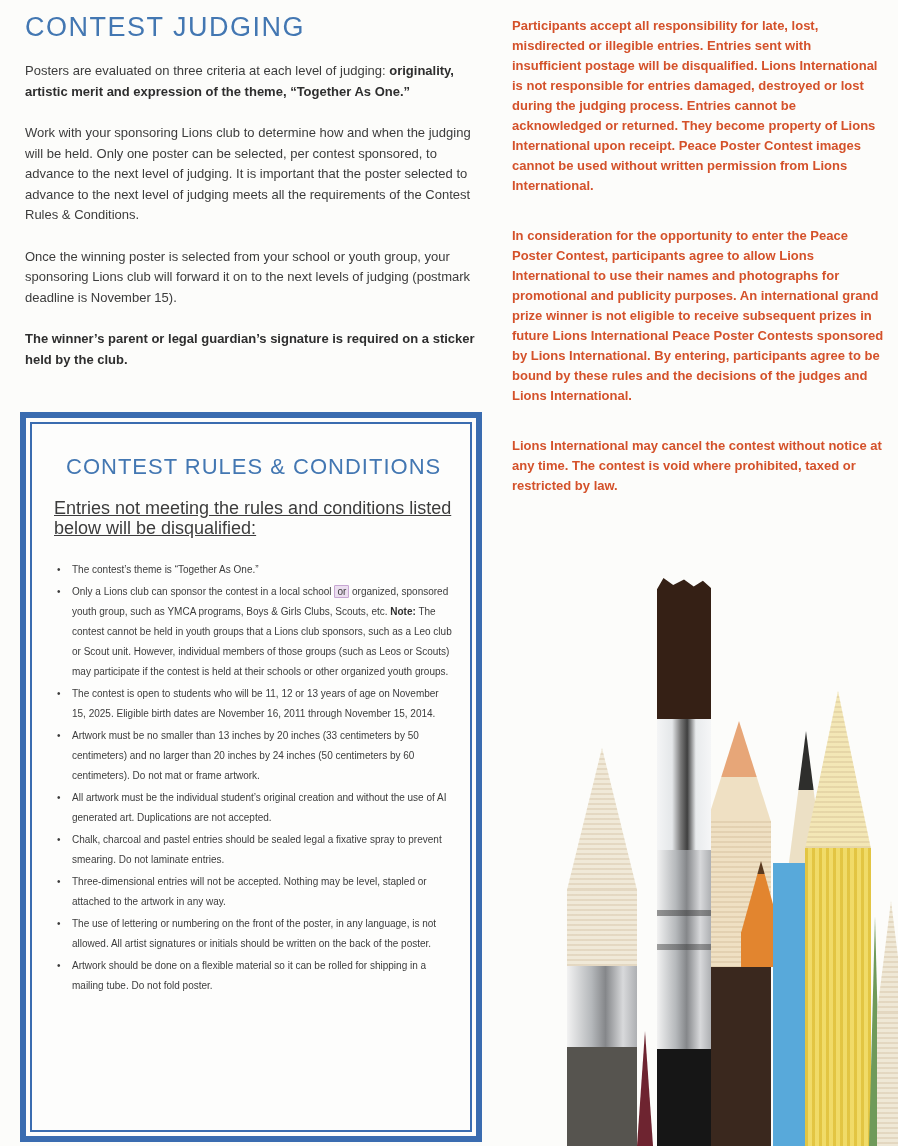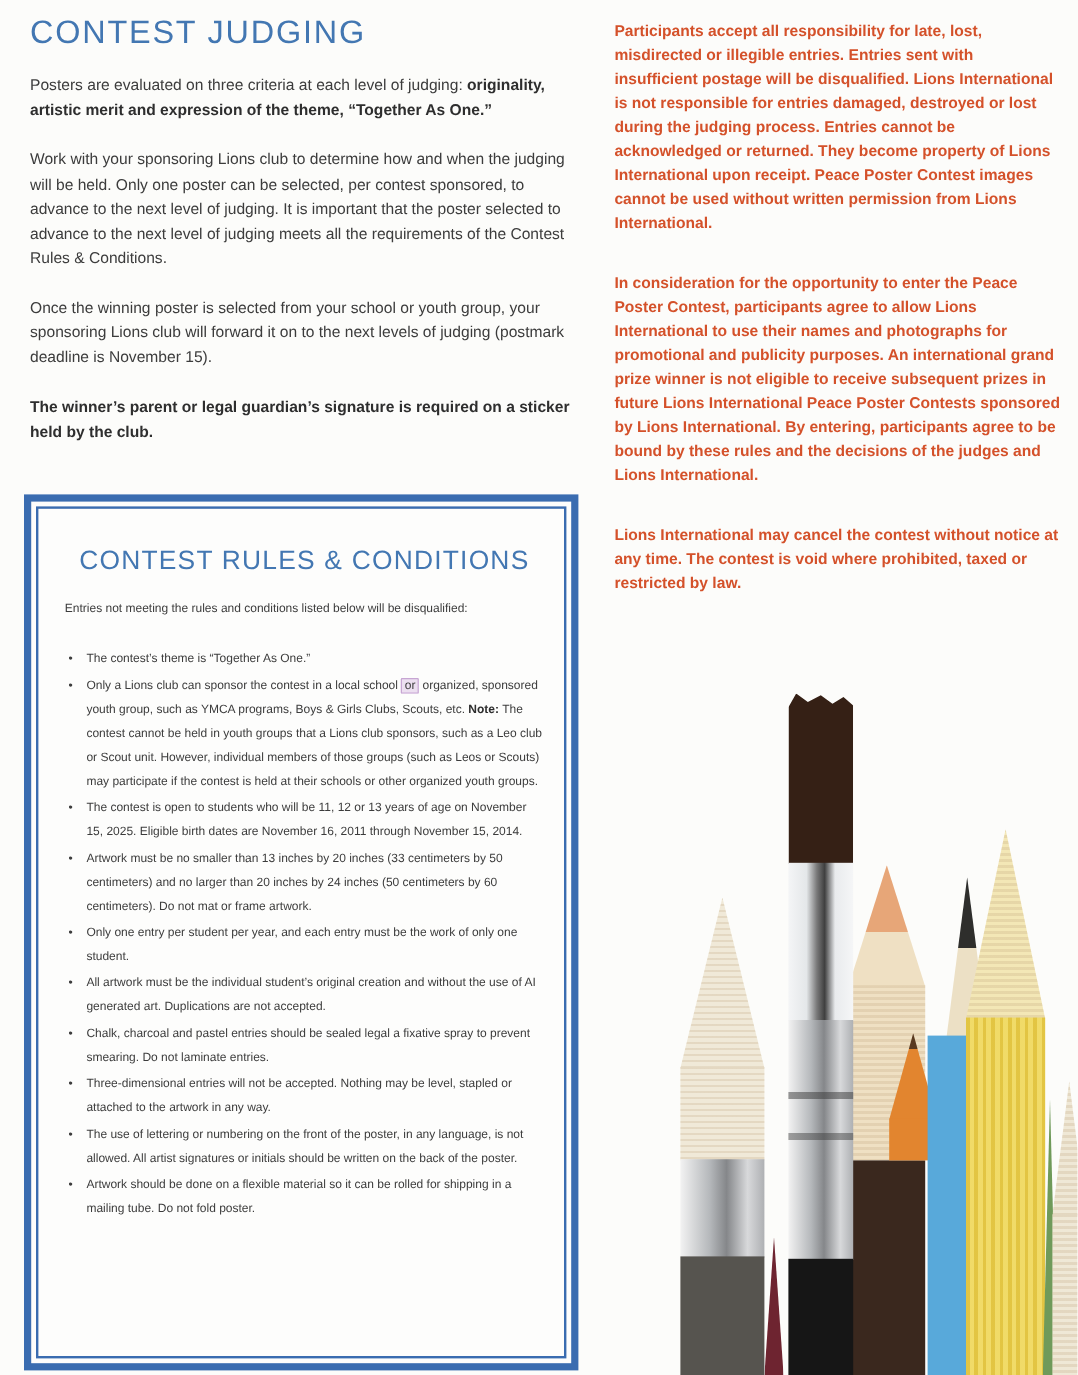--- a/index.html
+++ b/index.html
@@ -28,21 +28,21 @@
     border:6px solid #3a6cb0;padding:4px;box-sizing:border-box;background:#fdfdfc;margin-top:12px;
   }
   .rules-inner{
     border:2px solid #3a6cb0;width:100%;height:100%;box-sizing:border-box;
     padding:24px 18px 0 22px;overflow:hidden;
   }
   .rules-title{
     font-size:22px;font-weight:400;letter-spacing:1px;color:#4377b2;
     margin:6px 0 18px 12px;
   }
-  .rules-intro{font-size:10px;line-height:20px;margin:0 0 22px 0;}
+  .rules-intro{font-size:18px;line-height:20px;margin:0 0 22px 0;text-decoration:underline;}
   .rules-list{
     list-style:none;margin:0;padding:0 0 0 18px;
     font-size:10px;line-height:20px;
   }
   .rules-list li{position:relative;margin:0 0 2px 0;}
   .rules-list li::before{content:"•";position:absolute;left:-15px;top:0;}
   .hl{
     background:#ecdff0;border:1px solid #c7a6d3;padding:0 2px;border-radius:1px;
   }
 
@@ -81,21 +81,20 @@
 
   <div class="rules-box">
     <div class="rules-inner">
       <h2 class="rules-title">CONTEST RULES &amp; CONDITIONS</h2>
       <p class="rules-intro">Entries not meeting the rules and conditions listed below will be disqualified:</p>
       <ul class="rules-list">
         <li>The contest’s theme is “Together As One.”</li>
         <li><span>Only a Lions club can sponsor the contest in a local school </span><span class="hl">or</span><span> organized, sponsored youth group, such as YMCA programs, Boys &amp; Girls Clubs, Scouts, etc. </span><strong>Note:</strong><span> The contest cannot be held in youth groups that a Lions club sponsors, such as a Leo club or Scout unit. However, individual members of those groups (such as Leos or Scouts) may participate if the contest is held at their schools or other organized youth groups.</span></li>
         <li>The contest is open to students who will be 11, 12 or 13 years of age on November 15, 2025. Eligible birth dates are November 16, 2011 through November 15, 2014.</li>
         <li>Artwork must be no smaller than 13 inches by 20 inches (33 centimeters by 50 centimeters) and no larger than 20 inches by 24 inches (50 centimeters by 60 centimeters). Do not mat or frame artwork.</li>
-        <li>Only one entry per student per year, and each entry must be the work of only one student.</li>
         <li>All artwork must be the individual student’s original creation and without the use of AI generated art. Duplications are not accepted.</li>
         <li>Chalk, charcoal and pastel entries should be sealed legal a fixative spray to prevent smearing. Do not laminate entries.</li>
         <li>Three-dimensional entries will not be accepted. Nothing may be level, stapled or attached to the artwork in any way.</li>
         <li>The use of lettering or numbering on the front of the poster, in any language, is not allowed. All artist signatures or initials should be written on the back of the poster.</li>
         <li>Artwork should be done on a flexible material so it can be rolled for shipping in a mailing tube. Do not fold poster.</li>
       </ul>
     </div>
   </div>
 
   <div class="art">

